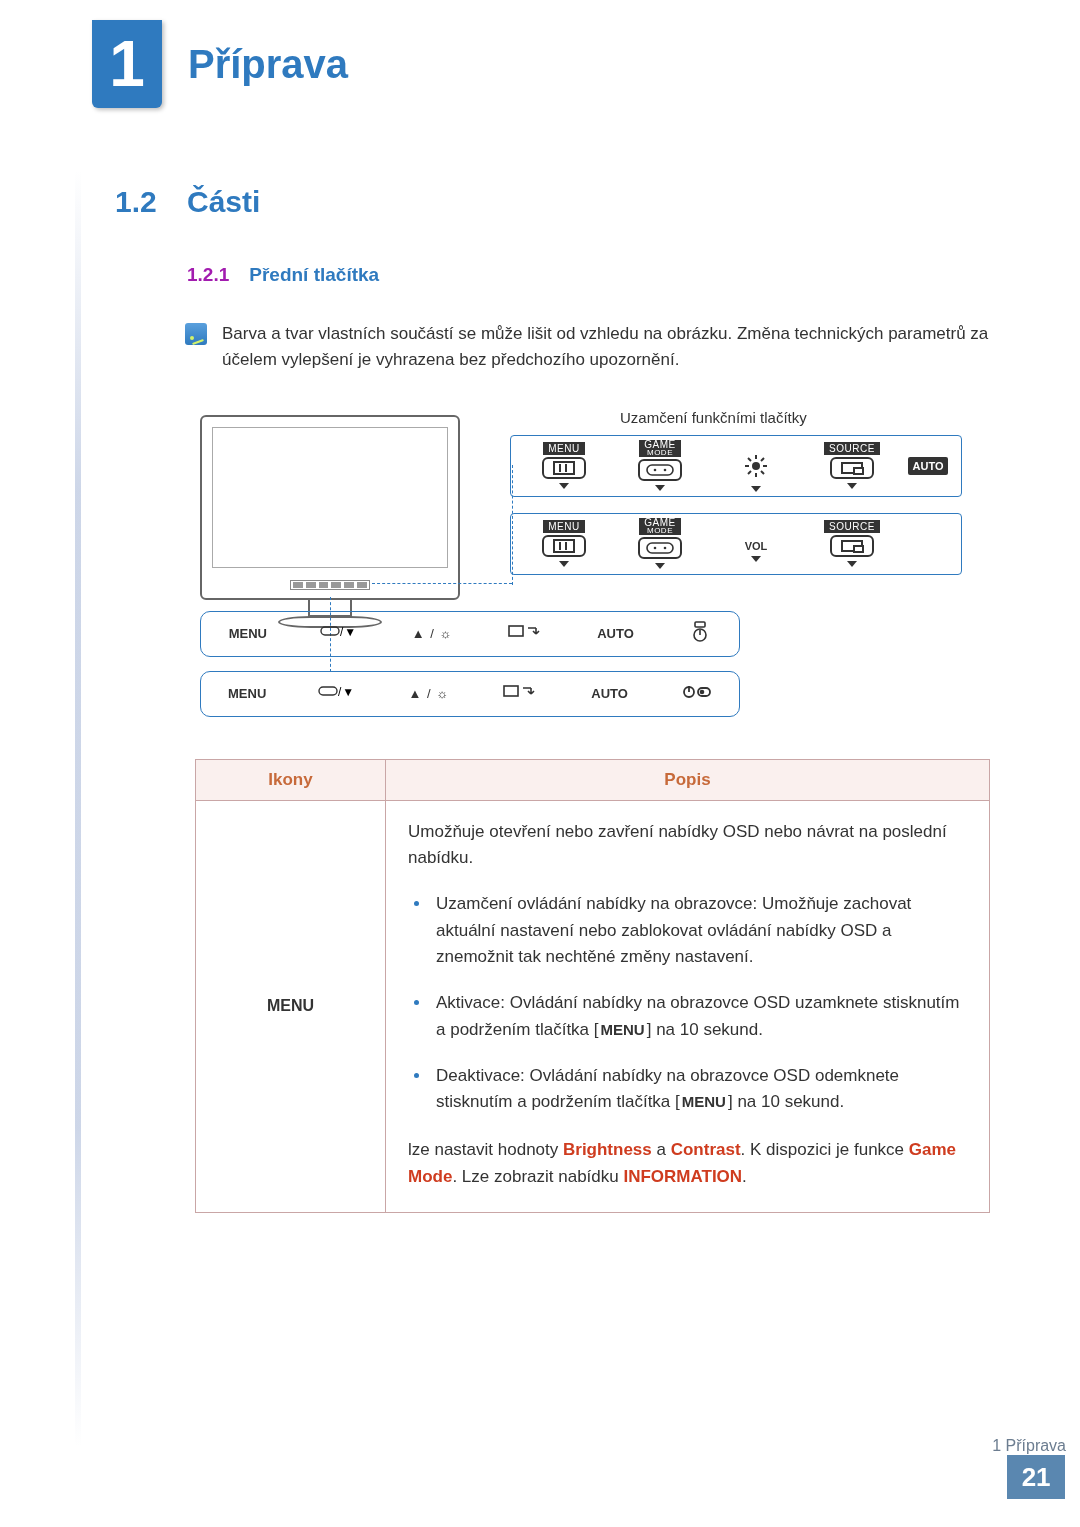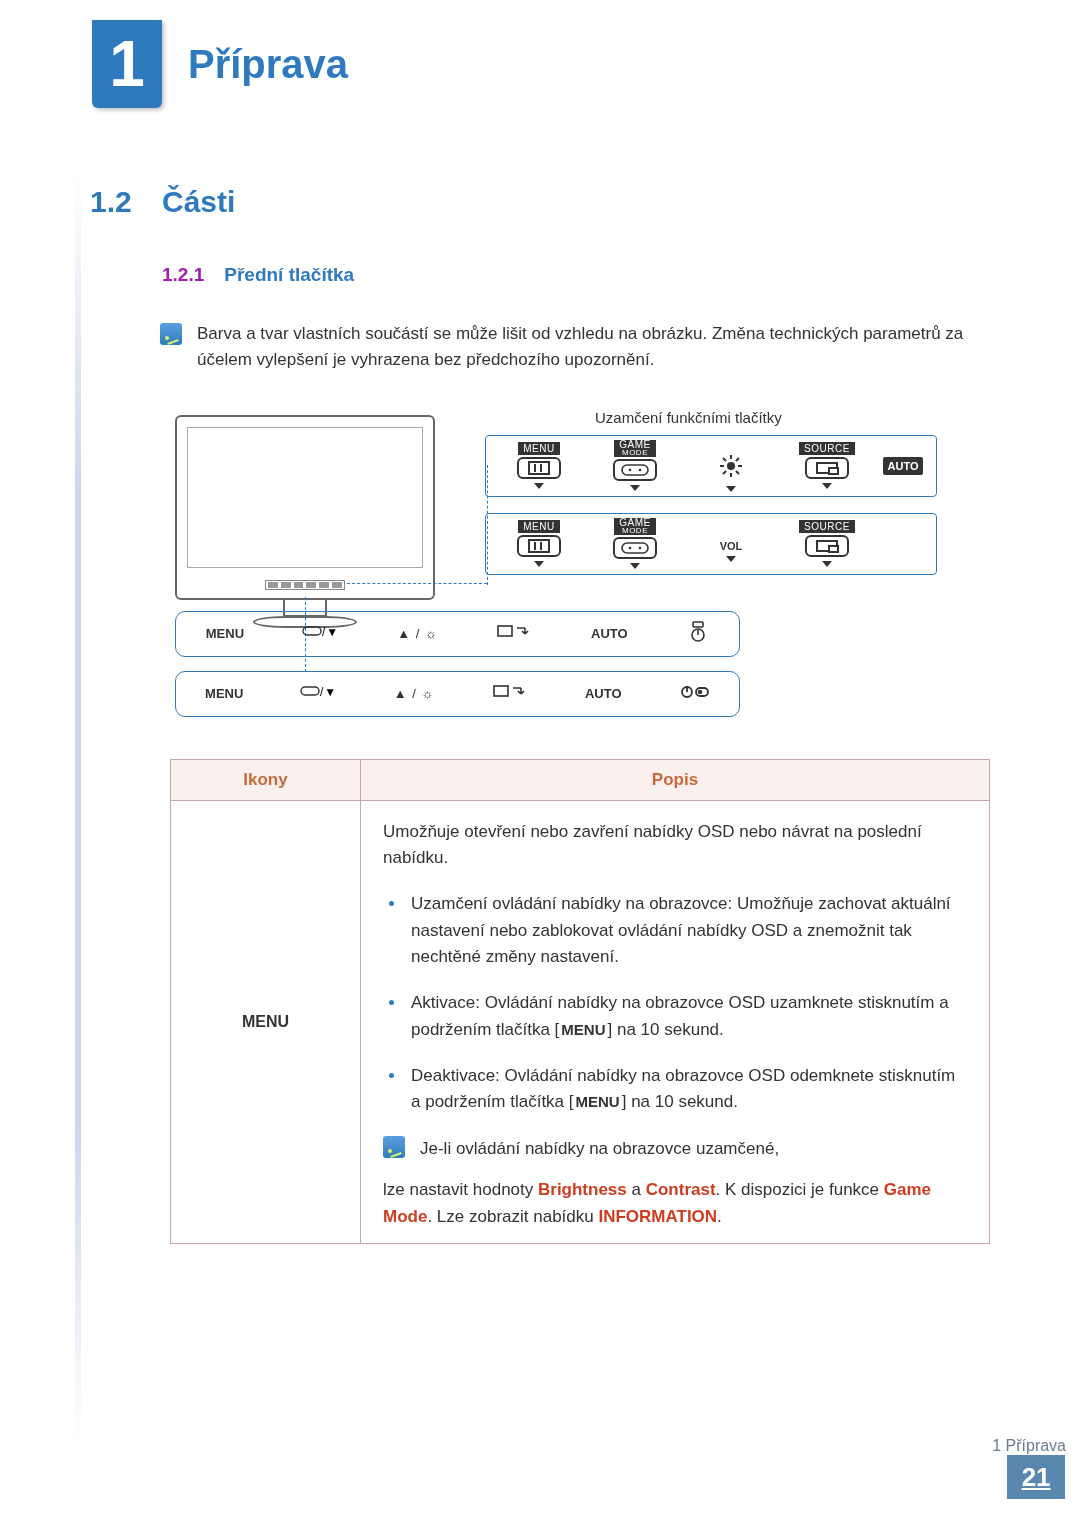--- a/index.html
+++ b/index.html
@@ -41,21 +41,21 @@
     margin-right: 26px;
   }
   .chapter-title {
     font-size: 40px;
     font-weight: bold;
     color: #2f7abf;
   }
   .section {
     position: absolute;
     top: 185px;
-    left: 90px;
+    left: 115px;
     right: 80px;
   }
   .sec-head {
     display: flex;
     align-items: baseline;
     margin-bottom: 45px;
   }
   .sec-num { font-size: 30px; color: #2f7abf; font-weight: bold; width: 72px; }
   .sec-title { font-size: 30px; color: #2f7abf; font-weight: bold; }
   .subsec-head { display: flex; margin-left: 72px; margin-bottom: 35px; }
@@ -166,21 +166,21 @@
     padding:10px 0;
   }
   .th.c1 { width:190px; border-right:1px solid #c9a6a6; }
   .th.c2 { flex:1; }
   .trow { display:flex; }
   .td1 {
     width:190px; border-right:1px solid #c9a6a6;
     display:flex; align-items:center; justify-content:center;
     font-weight:bold; font-size:16px; font-family: Arial;
   }
-  .td2 { flex:1; padding:18px 22px 12px 22px; font-size:17px; line-height:1.55; }
+  .td2 { flex:1; padding:18px 22px 22px 22px; font-size:17px; line-height:1.55; }
   .bullets { list-style:none; margin-top:20px; }
   .bullets li { position:relative; padding-left:28px; margin-bottom:20px; }
   .bullets li::before {
     content:""; position:absolute; left:6px; top:10px;
     width:5px; height:5px; background:#2f7abf; border-radius:50%;
   }
   .inline-menu {
     display:inline-block; font-weight:bold; font-family:Arial;
     padding:0 2px; font-size:15px;
   }
@@ -189,21 +189,21 @@
   .desc-extra { font-size:17px; line-height:1.6; }
   .hl { color:#cf3c1f; font-weight:bold; }
   .footer {
     position:absolute; bottom:28px; right:0;
     display:flex; align-items:center;flex-direction:column;
   }
   .footer-text { font-size:16px; color:#6c7d90; margin-right:14px; }
   .footer-badge {
     width:58px; height:44px; background:#5a87b0; color:#fff;
     font-size:26px; font-weight:bold;
-    display:flex; align-items:center; justify-content:center;text-decoration:underline;
+    display:flex; align-items:center; justify-content:center;
   }
   svg { overflow:visible; }
 </style>
 </head>
 <body>
 
 <div class="side-gradient"></div>
 
 <div class="header">
   <div class="chapter-badge">1</div>
@@ -409,24 +409,20 @@
         <div>Umožňuje otevření nebo zavření nabídky OSD nebo návrat na poslední nabídku.</div>
         <ul class="bullets">
           <li>Uzamčení ovládání nabídky na obrazovce: Umožňuje zachovat aktuální nastavení nebo zablokovat ovládání nabídky OSD a znemožnit tak nechtěné změny nastavení.</li>
           <li>
             <span>Aktivace: Ovládání nabídky na obrazovce OSD uzamknete stisknutím a podržením tlačítka [</span><span class="inline-menu">MENU</span><span>] na 10 sekund.</span>
           </li>
           <li>
             <span>Deaktivace: Ovládání nabídky na obrazovce OSD odemknete stisknutím a podržením tlačítka [</span><span class="inline-menu">MENU</span><span>] na 10 sekund.</span>
           </li>
         </ul>
-        <div class="innote">
-          <div class="note-icon"></div>
-          <div>Je-li ovládání nabídky na obrazovce uzamčené,</div>
-        </div>
         <div class="desc-extra">
           <span>lze nastavit hodnoty </span><span class="hl">Brightness</span><span> a </span><span class="hl">Contrast</span><span>. K dispozici je funkce </span><span class="hl">Game Mode</span><span>. Lze zobrazit nabídku </span><span class="hl">INFORMATION</span><span>.</span>
         </div>
       </div>
     </div>
   </div>
 </div>
 
 <div class="footer">
   <div class="footer-text">1 Příprava</div>

